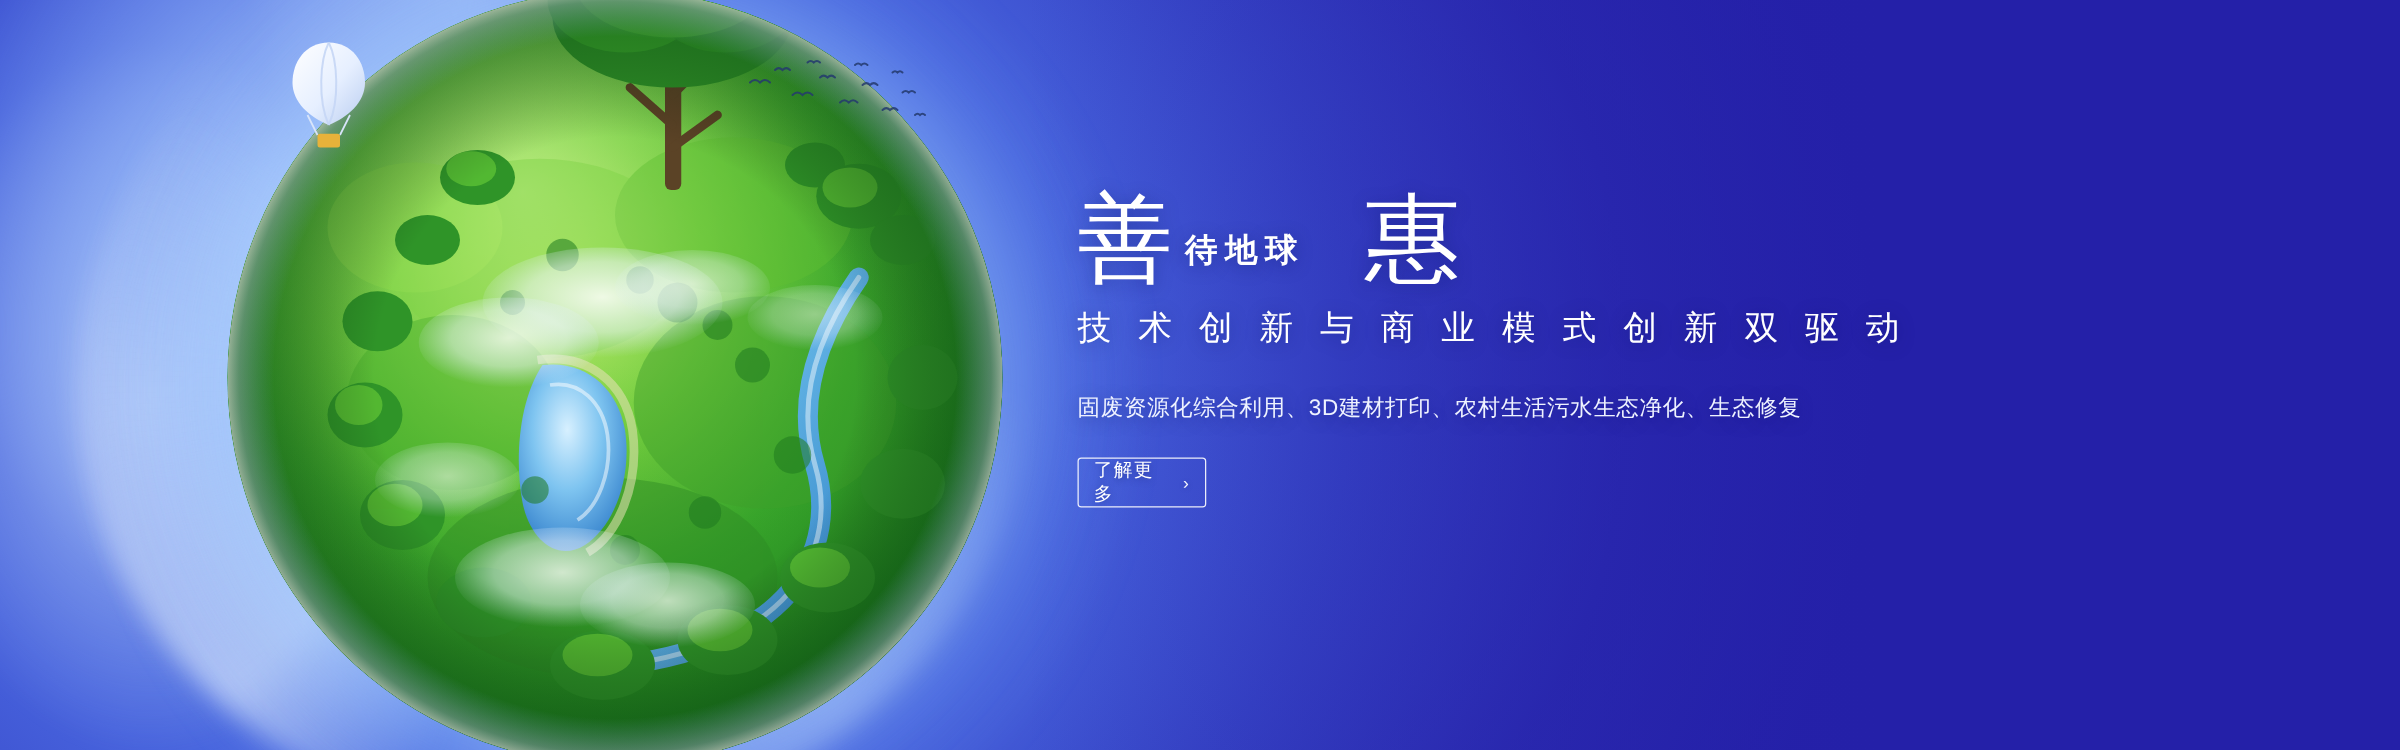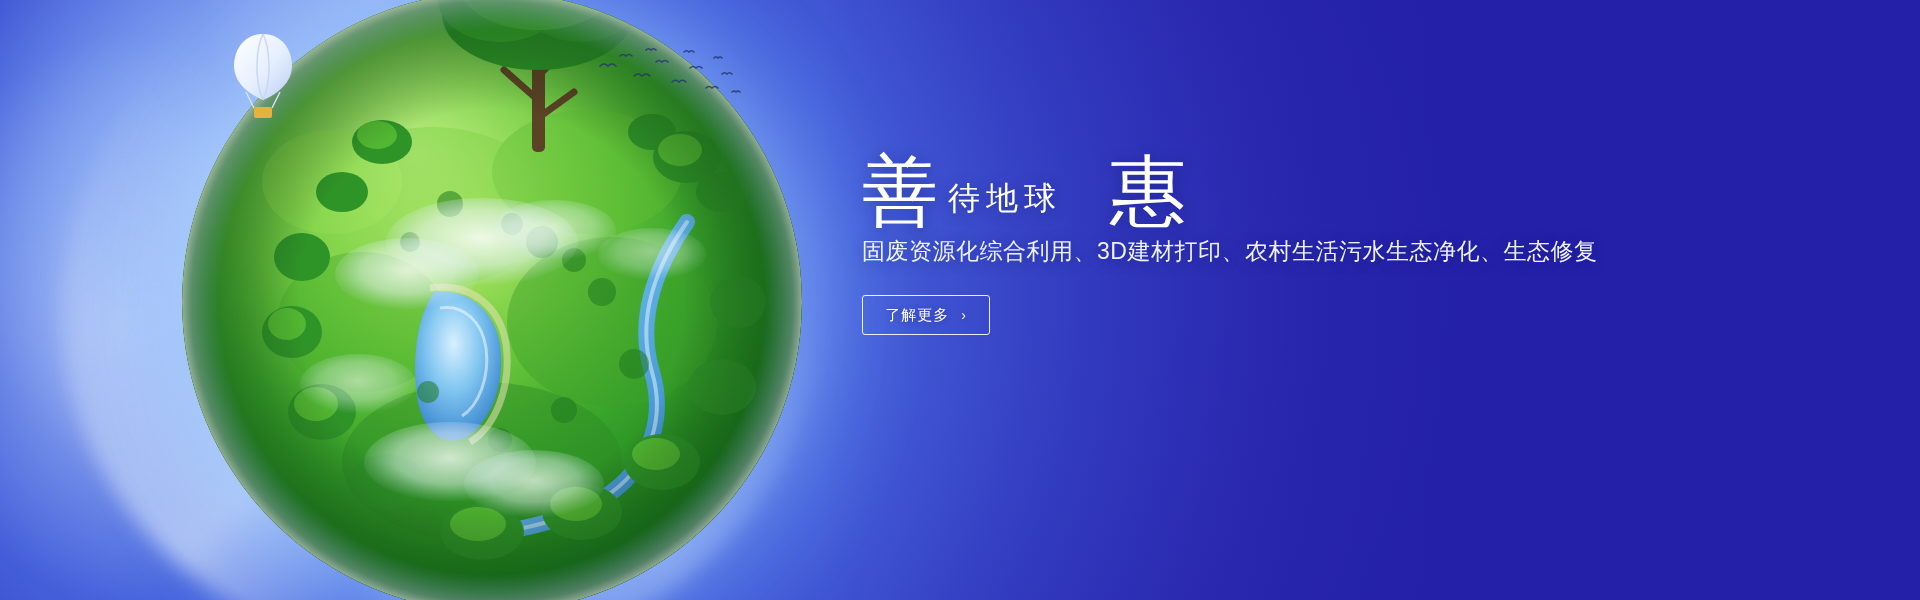--- a/index.html
+++ b/index.html
@@ -88,46 +88,46 @@
     white-space:nowrap;
   }
   .h-big {
     font-family:"DejaVu Serif","Liberation Serif",serif;
     font-size:76px; line-height:.94; font-weight:400;
     letter-spacing:0;
     transform:translateY(4px);
   }
   .h-small {
     font-family:"DejaVu Serif","Liberation Serif",serif;
-    font-size:32px; line-height:1; font-weight:400;
+    font-size:26px; line-height:1; font-weight:700;
     letter-spacing:6px;
     padding:0 0 8px 10px;
   }
   .h-gap { display:inline-block; width:48px; }
 
   .subtitle {
     margin-top:22px;
     font-size:27px;
     letter-spacing:7px;
     font-weight:400;
     white-space:nowrap;
   }
   .desc {
-    margin-top:14px;
-    font-size:23px;
+    margin-top:34px;
+    font-size:18px;
     letter-spacing:.5px;
     color:#eef2ff;
     white-space:nowrap;
   }
 
   .cta {
     display:inline-flex; align-items:center; justify-content:center;
     gap:12px;
     margin-top:28px;
-    width:128px; height:40px;
+    width:103px; height:40px;
     padding:0 12px;
     border:1px solid rgba(255,255,255,.9);
     border-radius:3px;
     background:transparent;
     color:#fff;
     font-size:15px;
     letter-spacing:1px;
     cursor:pointer;
     text-shadow:0 1px 6px rgba(10,20,90,.35);
   }
@@ -314,20 +314,21 @@
 
   <div class="content">
 
     <div class="headline">
       <span class="h-big">善</span>
       <span class="h-small">待地球</span>
       <span class="h-gap"></span>
       <span class="h-big">惠</span>
     </div>
 
+    <div class="subtitle">技 术 创 新 与 商 业 模 式 创 新 双 驱 动</div>
 
     <div class="desc">固废资源化综合利用、3D建材打印、农村生活污水生态净化、生态修复</div>
 
     <div class="cta">
       <span>了解更多</span>
       <span class="chev">›</span>
     </div>
 
   </div>
 </div>

